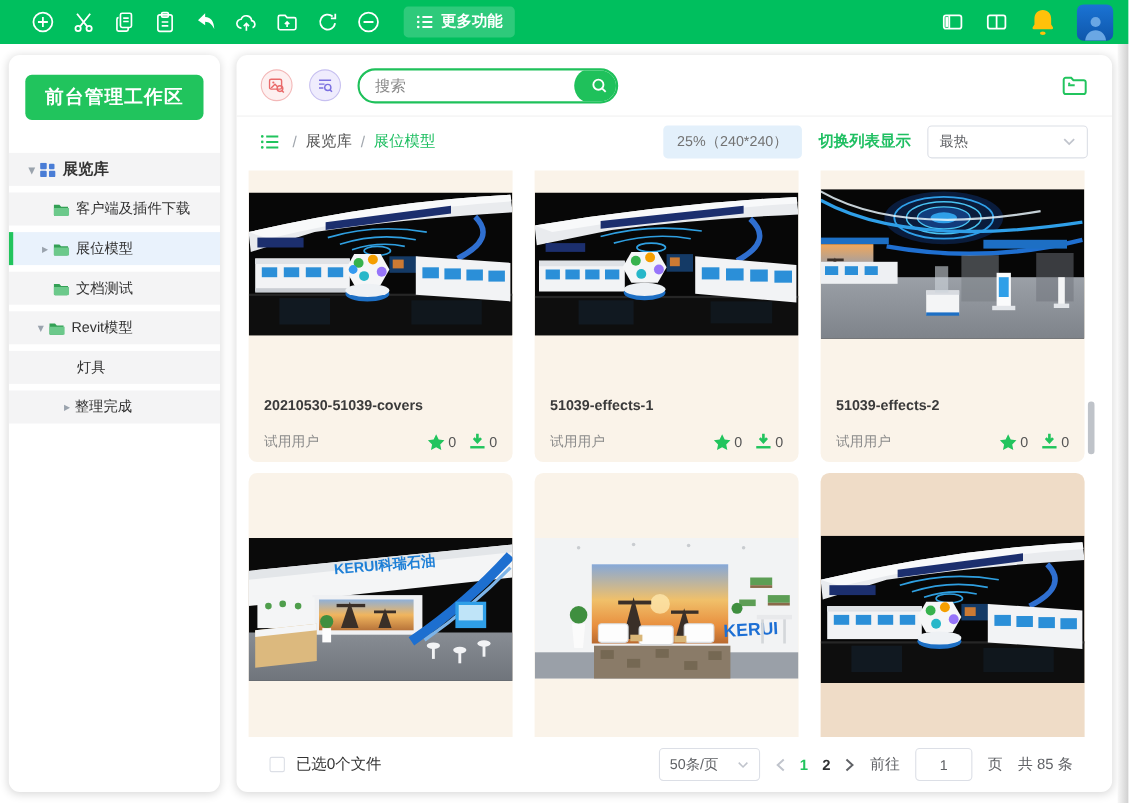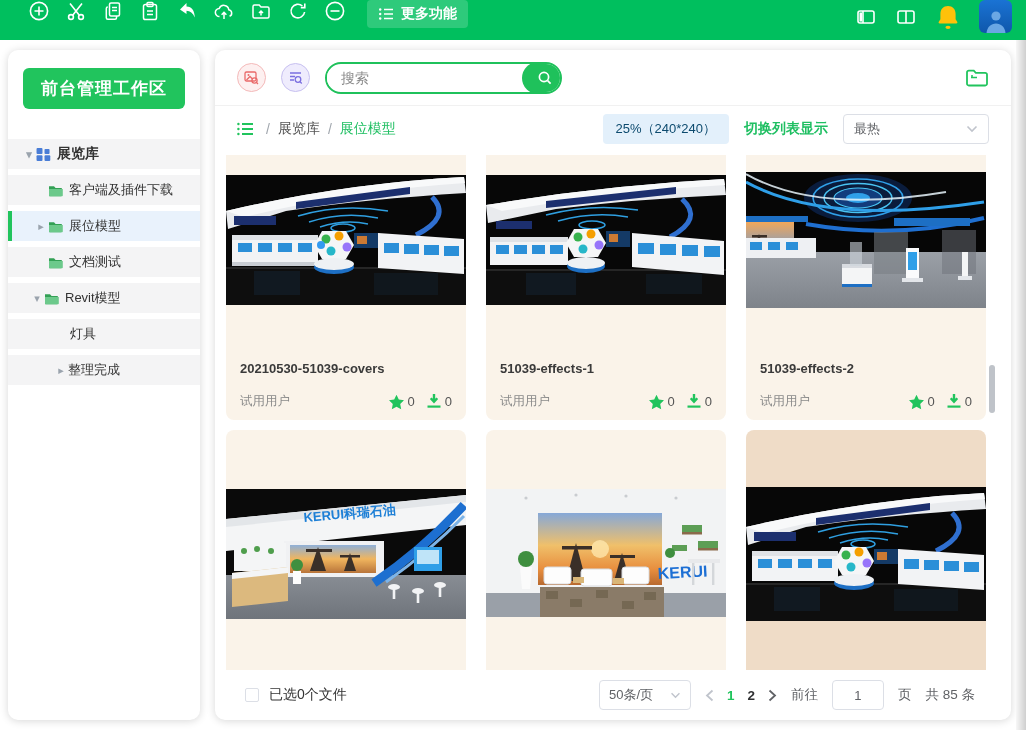--- a/index.html
+++ b/index.html
@@ -5,21 +5,21 @@
   * { box-sizing: border-box; margin: 0; padding: 0; }
   html,body { width:1026px; height:730px; }
   body {
     font-family: "Liberation Sans", sans-serif;
     background:#ffffff; position:relative; overflow:hidden;
     color:#333;
   }
   
   .toolbar {
     position:absolute; left:0; top:0; width:1026px; height:40px;
-    background:#00bf5e; display:flex; align-items:flex-start;
+    background:#00bf5e; display:flex; align-items:center;
     padding:0 14px 0 28px; gap:15px;
   }
   .tb-icon { width:22px; height:22px; flex:0 0 auto; cursor:pointer; }
   .more-btn {
     display:flex; align-items:center; gap:7px;
     background:rgba(255,255,255,.18); border-radius:4px;
     padding:5px 11px; color:#fff; font-weight:bold; font-size:14px;
     margin-left:6px; cursor:pointer;
   }
   .tb-right { margin-left:auto; display:flex; align-items:center; gap:18px; }
@@ -86,21 +86,21 @@
     display:flex; align-items:center; justify-content:center;
     margin-right:-1px; cursor:pointer; flex:0 0 auto;
   }
   .hdr-folder { margin-left:auto; cursor:pointer; }
   
   .viewbar { height:46px; flex:0 0 auto; display:flex; align-items:center; padding:0 22px; font-size:14px; }
   .bc-sep { color:#a0a6ad; margin:0 8px; }
   .bc-root { color:#555; cursor:pointer; }
   .bc-cur { color:#1fbf62; cursor:pointer; }
   .zoom-badge {
-    margin-left:auto; background:#e3f0fb; color:#0c4a6e;
+    margin-left:auto; background:#e3f0fb; color:#737373;
     font-size:13px; padding:6px 13px; border-radius:4px;
   }
   .toggle-list { color:#1fbf62; font-weight:bold; margin:0 15px; cursor:pointer; }
   .sort-select {
     width:146px; height:30px; border:1px solid #dcdfe6; border-radius:4px;
     display:flex; align-items:center; padding:0 10px; font-size:13px; color:#606266;
     cursor:pointer;
   }
   .sort-select .chev { margin-left:auto; }
   

